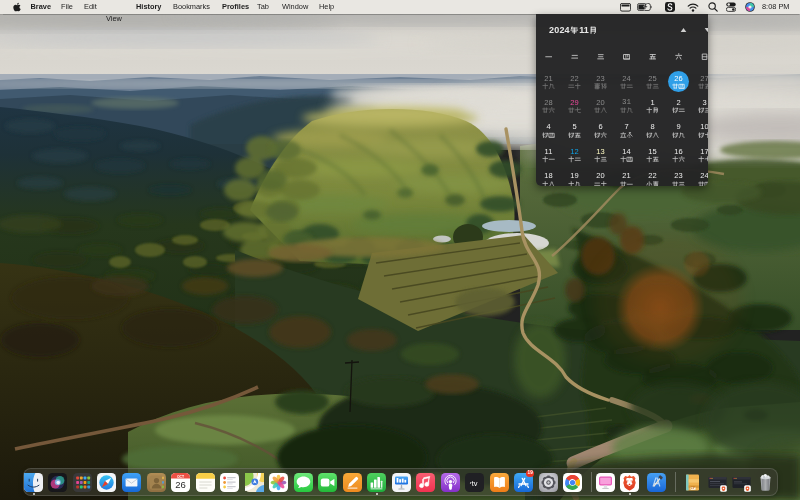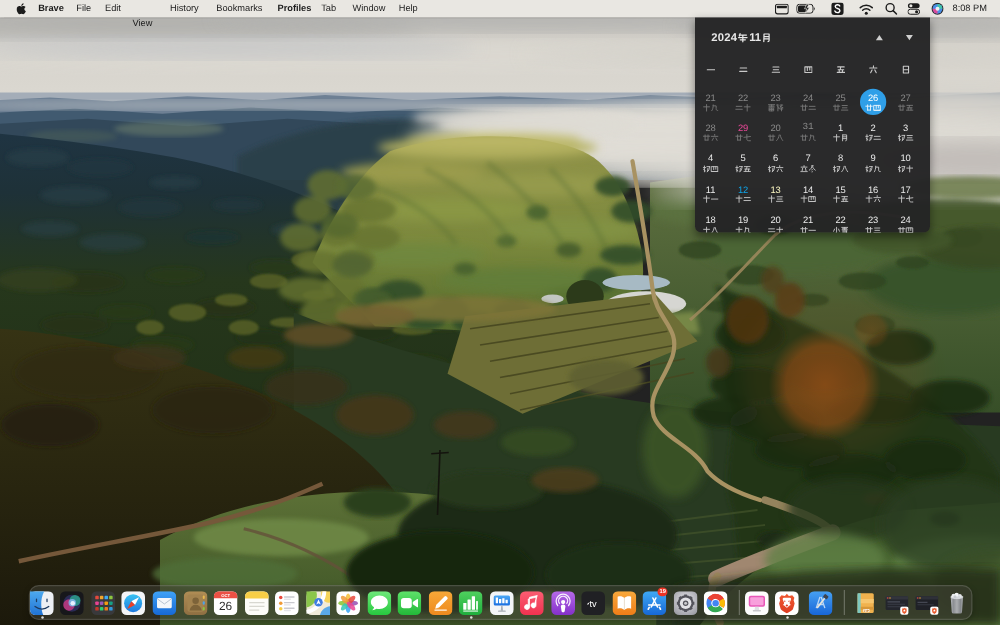--- a/index.html
+++ b/index.html
@@ -3,21 +3,21 @@
 <meta charset="utf-8">
 <style>
 html,body{margin:0;padding:0;width:800px;height:500px;overflow:hidden;background:#222;}
 *{box-sizing:border-box;}
 body{font-family:"Liberation Sans",sans-serif;position:relative;}
 #wall{position:absolute;left:0;top:0;width:800px;height:500px;}
 
 #menubar{position:absolute;left:0;top:0;width:800px;height:14px;background:#e9e7e2;font-size:7.4px;color:#1c1c1c;box-shadow:0 0.5px 1px rgba(0,0,0,0.25);}
 #menubar span svg{display:block;}
 
-#cal{position:absolute;left:556px;top:14px;width:188px;height:172px;background:rgba(36,36,37,0.97);border-radius:0 0 5px 5px;color:#ddd;overflow:hidden;box-shadow:0 3px 8px rgba(0,0,0,0.45);}
+#cal{position:absolute;left:536px;top:14px;width:172px;height:172px;background:rgba(36,36,37,0.97);border-radius:0 0 5px 5px;color:#ddd;overflow:hidden;box-shadow:0 3px 8px rgba(0,0,0,0.45);}
 #cal .hdr{position:absolute;left:13px;top:11px;height:10px;font-size:9px;font-weight:bold;color:#e8e8e8;display:flex;align-items:center;}
 #cal .hdr svg{display:block;}
 #cal .arr{position:absolute;top:13px;}
 #cal .arr svg{display:block;}
 #cal .cell{position:absolute;width:26px;text-align:center;}
 #cal .cell .n{display:block;font-size:7.5px;line-height:9px;}
 #cal .cell .l{display:block;height:7px;line-height:7px;}
 #cal .cell .l svg{display:inline-block;vertical-align:top;margin-top:0.5px;}
 
 #dock{position:absolute;left:23px;top:468px;width:755px;height:28px;background:rgba(66,66,56,0.5);border:0.5px solid rgba(255,255,255,0.14);border-radius:8px;box-shadow:0 2px 5px rgba(0,0,0,0.25);}
@@ -332,21 +332,21 @@
 <div id="menubar">
     <span class="apple" style="position:absolute;left:13px;top:2px;">
       <svg width="8" height="10" viewBox="0 0 384 512">
         <path fill="#1c1c1c" d="M318.7 268.7c-.2-36.7 16.4-64.4 50-84.8-18.8-26.9-47.2-41.7-84.7-44.6-35.5-2.6-74.3 20.7-88.5 20.7-15 0-49.4-19.7-76.4-19.7C63.3 141.2 4 184.8 4 273.5q0 39.3 14.4 81.2c12.8 36.7 59 126.7 107.2 125.2 25.2-.6 43-17.9 75.8-17.9 31.8 0 48.3 17.9 76.4 17.9 48.6-.7 90.4-82.5 102.6-119.3-65.2-30.7-61.7-90-61.7-91.9zm-56.6-164.2c27.3-32.4 24.8-61.9 24-72.5-24.1 1.4-52 16.4-67.9 34.9-17.5 19.8-27.8 44.3-25.6 71.9 26.1 2 49.9-11.4 69.5-34.3z"></path>
       </svg>
     </span>
     <span style="position:absolute;left:30.5px;top:0;line-height:14px;font-weight:bold;">Brave</span>
     <span style="position:absolute;left:61px;top:0;line-height:14px;">File</span>
     <span style="position:absolute;left:84px;top:0;line-height:14px;">Edit</span>
     <span style="position:absolute;left:106px;top:12px;line-height:14px;">View</span>
-    <span style="position:absolute;left:136px;top:0;line-height:14px;">History</span>
+    <span style="position:absolute;left:136px;top:0;line-height:14px;font-weight:bold;">History</span>
     <span style="position:absolute;left:173px;top:0;line-height:14px;">Bookmarks</span>
     <span style="position:absolute;left:222px;top:0;line-height:14px;font-weight:bold;">Profiles</span>
     <span style="position:absolute;left:257px;top:0;line-height:14px;">Tab</span>
     <span style="position:absolute;left:282px;top:0;line-height:14px;">Window</span>
     <span style="position:absolute;left:319px;top:0;line-height:14px;">Help</span>
     <span style="position:absolute;left:620px;top:3px;">
       <svg width="11" height="8.5" viewBox="0 0 11 8.5">
         <rect x="0.4" y="0.4" width="10.2" height="7.7" rx="1.6" fill="none" stroke="#1c1c1c" stroke-width="0.9"></rect>
         <rect x="1.5" y="1.5" width="8" height="2.1" rx="0.5" fill="#1c1c1c"></rect>
       </svg>

